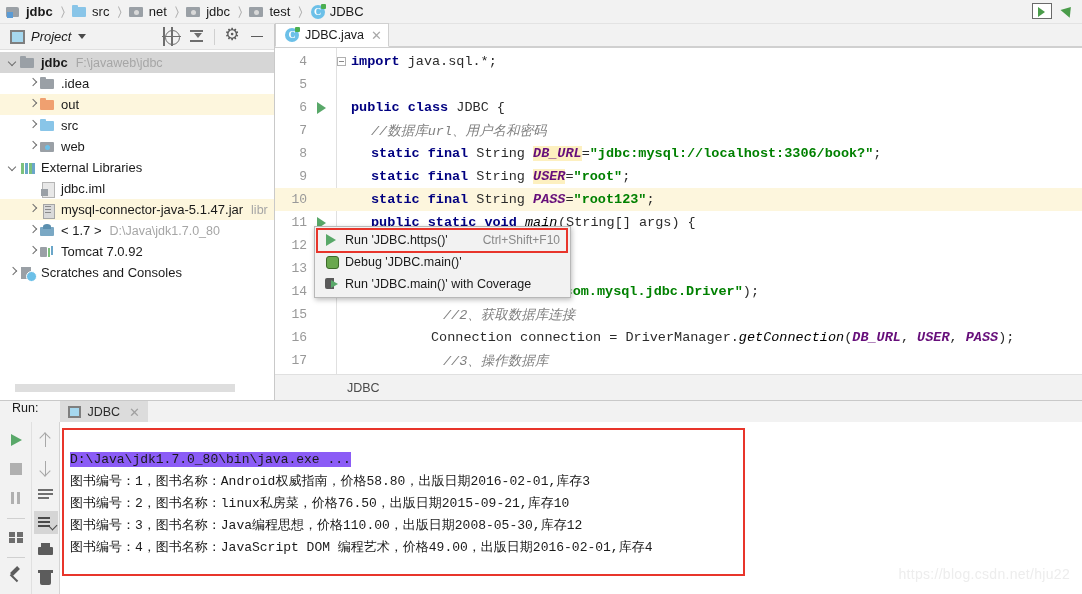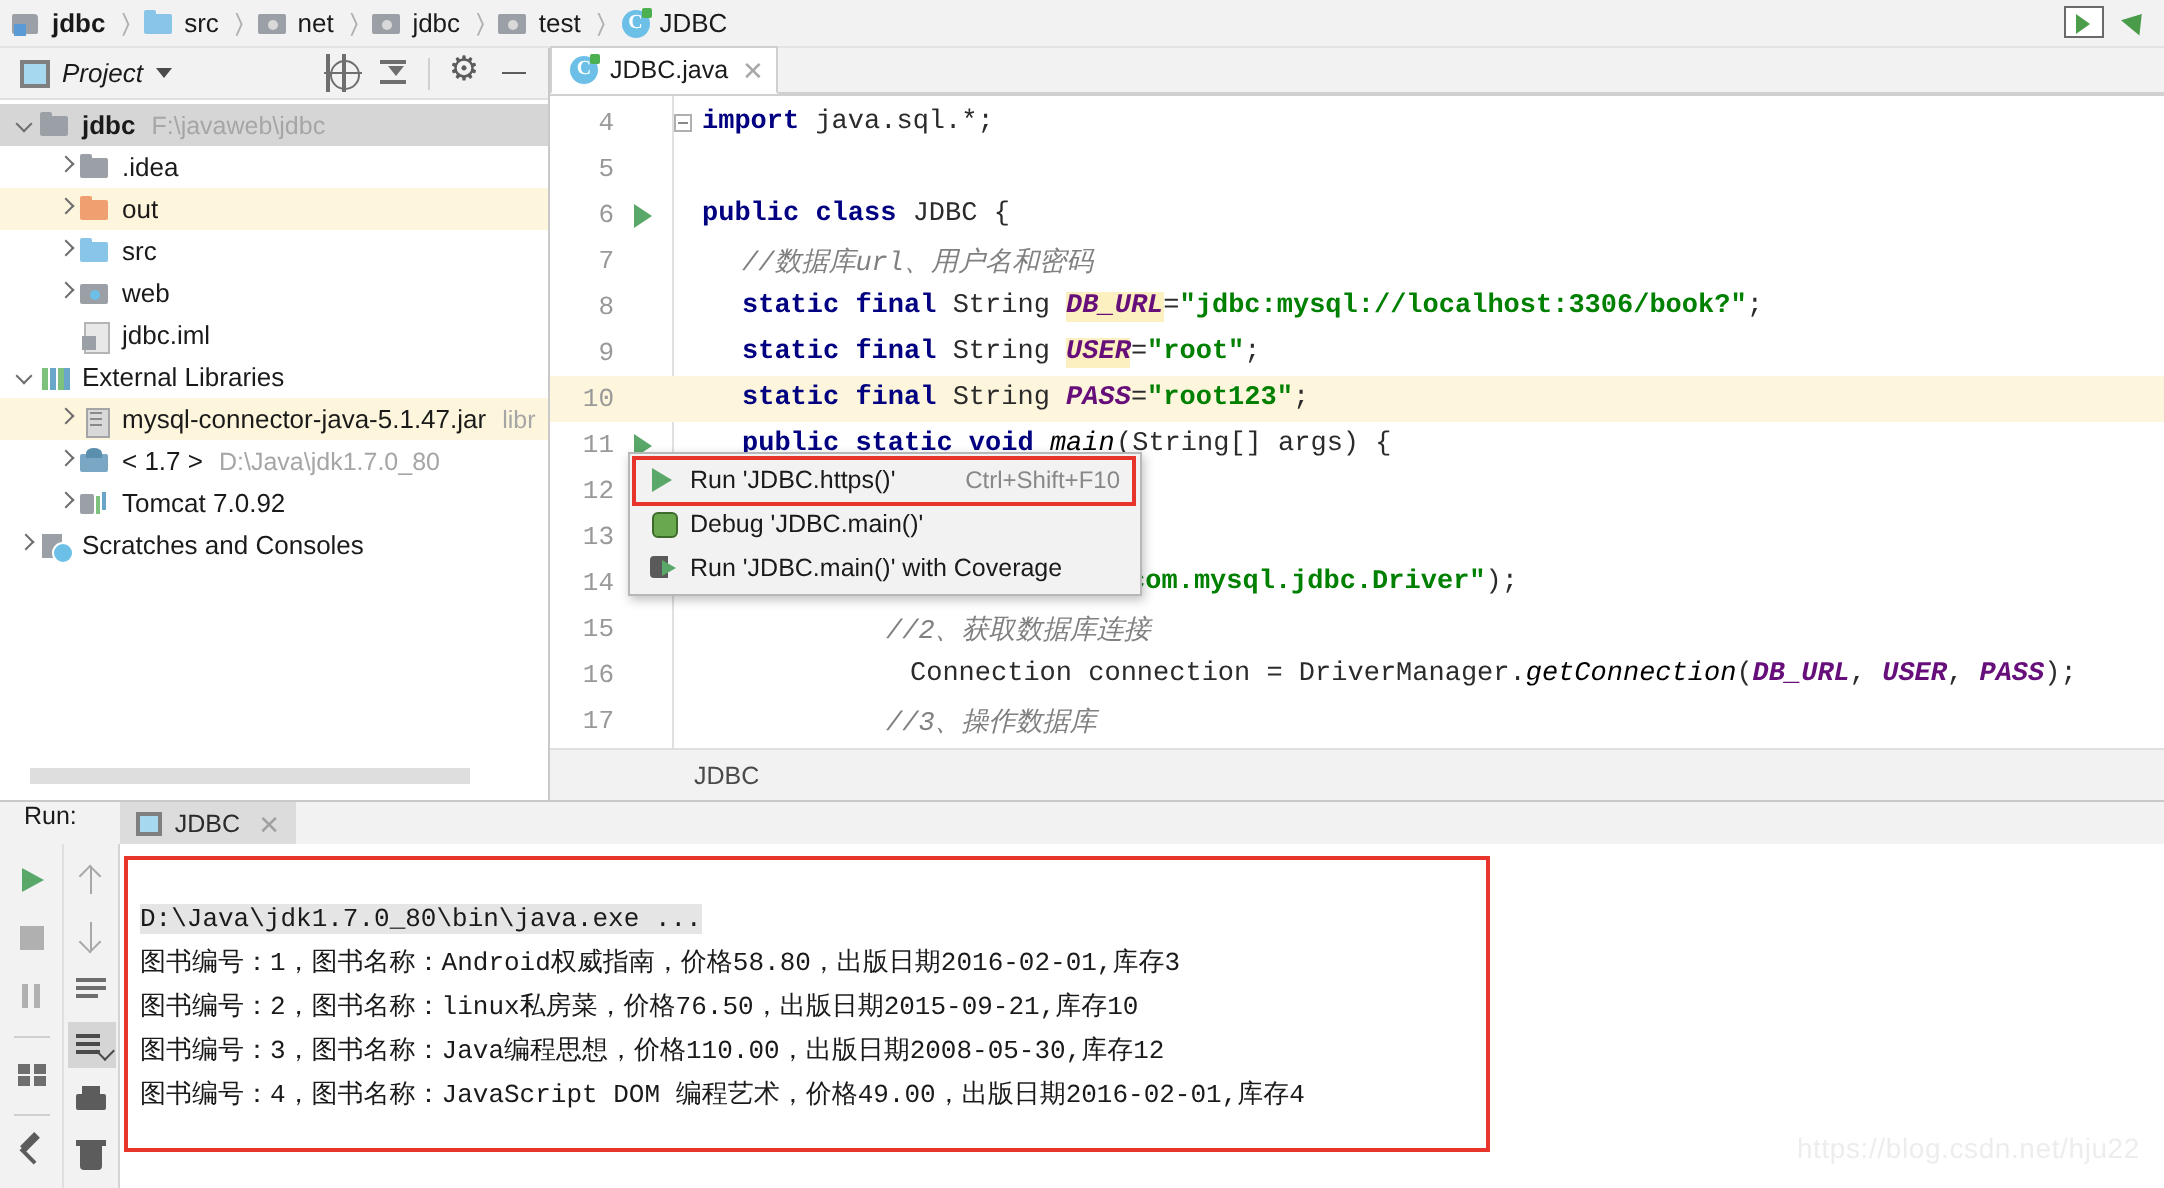--- a/index.html
+++ b/index.html
@@ -216,21 +216,21 @@
   .tbi.trash::after{content:"";position:absolute;left:4px;top:4px;width:15px;height:2.5px;background:#5c5c5c;}
   .tbdiv { width:18px; height:1px; background:#d0d0d0; margin:3px 0 6px 0; }
 
   .console { position:absolute; left:60px; top:22px; right:0; bottom:0; background:#fff;
      padding-top:4px; }
   .redbox2 { position:absolute; left:62px; top:428px; width:683px; height:148px;
      border:2px solid #e8352b; z-index:20; pointer-events:none; }
   .cline { height:22px; display:flex; align-items:center; padding-left:10px;
      font-family:"Liberation Mono", monospace; font-size:13px; color:#1a1a1a; white-space:pre; }
   .cline.cmd { color:#1a1a1a; }
-  .cline.cmd span { background:#e5e5e5; }
+  .cline.cmd span { background:#8b5cf6; }
 
   .watermark { position:absolute; right:12px; bottom:12px; font-size:14px; color:#ededed;
      letter-spacing:.3px; }
 </style>
 </head>
 <body>
 
 <div class="app">
 
   <div class="crumbbar">
@@ -307,28 +307,28 @@
       <div class="trow" style="padding-left:26px">
         <span class="tw r"></span>
         <span class="fi blue"></span>
         <span class="tlbl">src</span>
       </div>
       <div class="trow" style="padding-left:26px">
         <span class="tw r"></span>
         <span class="fi webf"></span>
         <span class="tlbl">web</span>
       </div>
-      <div class="trow" style="padding-left:40px">
-        <span class="fi iml"></span>
-        <span class="tlbl">jdbc.iml</span>
-      </div>
       <div class="trow" style="padding-left:6px">
         <span class="tw d"></span>
         <span class="fi lib"></span>
         <span class="tlbl">External Libraries</span>
+      </div>
+      <div class="trow" style="padding-left:40px">
+        <span class="fi iml"></span>
+        <span class="tlbl">jdbc.iml</span>
       </div>
       <div class="trow hl" style="padding-left:26px">
         <span class="tw r"></span>
         <span class="fi jar"></span>
         <span class="tlbl">mysql-connector-java-5.1.47.jar</span>
         <span class="tsub">libr</span>
       </div>
       <div class="trow" style="padding-left:26px">
         <span class="tw r"></span>
         <span class="fi jdk"></span>
@@ -423,21 +423,21 @@
         <span class="code" style="left:168px"><span>Class.</span><span class="mth">forName</span><span>(</span><span class="str">"com.mysql.jdbc.Driver"</span><span>);</span></span>
       </div>
 
       <div class="cl" style="top:255px">
         <span class="ln">15</span>
         <span class="code cmt" style="left:168px">//2、获取数据库连接</span>
       </div>
 
       <div class="cl" style="top:278px">
         <span class="ln">16</span>
-        <span class="code" style="left:180px"><span>Connection connection = DriverManager.</span><span class="mth">getConnection</span><span>(</span><span class="fld">DB_URL</span><span>, </span><span class="fld">USER</span><span>, </span><span class="fld">PASS</span><span>);</span></span>
+        <span class="code" style="left:156px"><span>Connection connection = DriverManager.</span><span class="mth">getConnection</span><span>(</span><span class="fld">DB_URL</span><span>, </span><span class="fld">USER</span><span>, </span><span class="fld">PASS</span><span>);</span></span>
       </div>
 
       <div class="cl" style="top:301px">
         <span class="ln">17</span>
         <span class="code cmt" style="left:168px">//3、操作数据库</span>
       </div>
     </div>
 
     <div class="editfoot">
       <span class="bc">JDBC</span>

